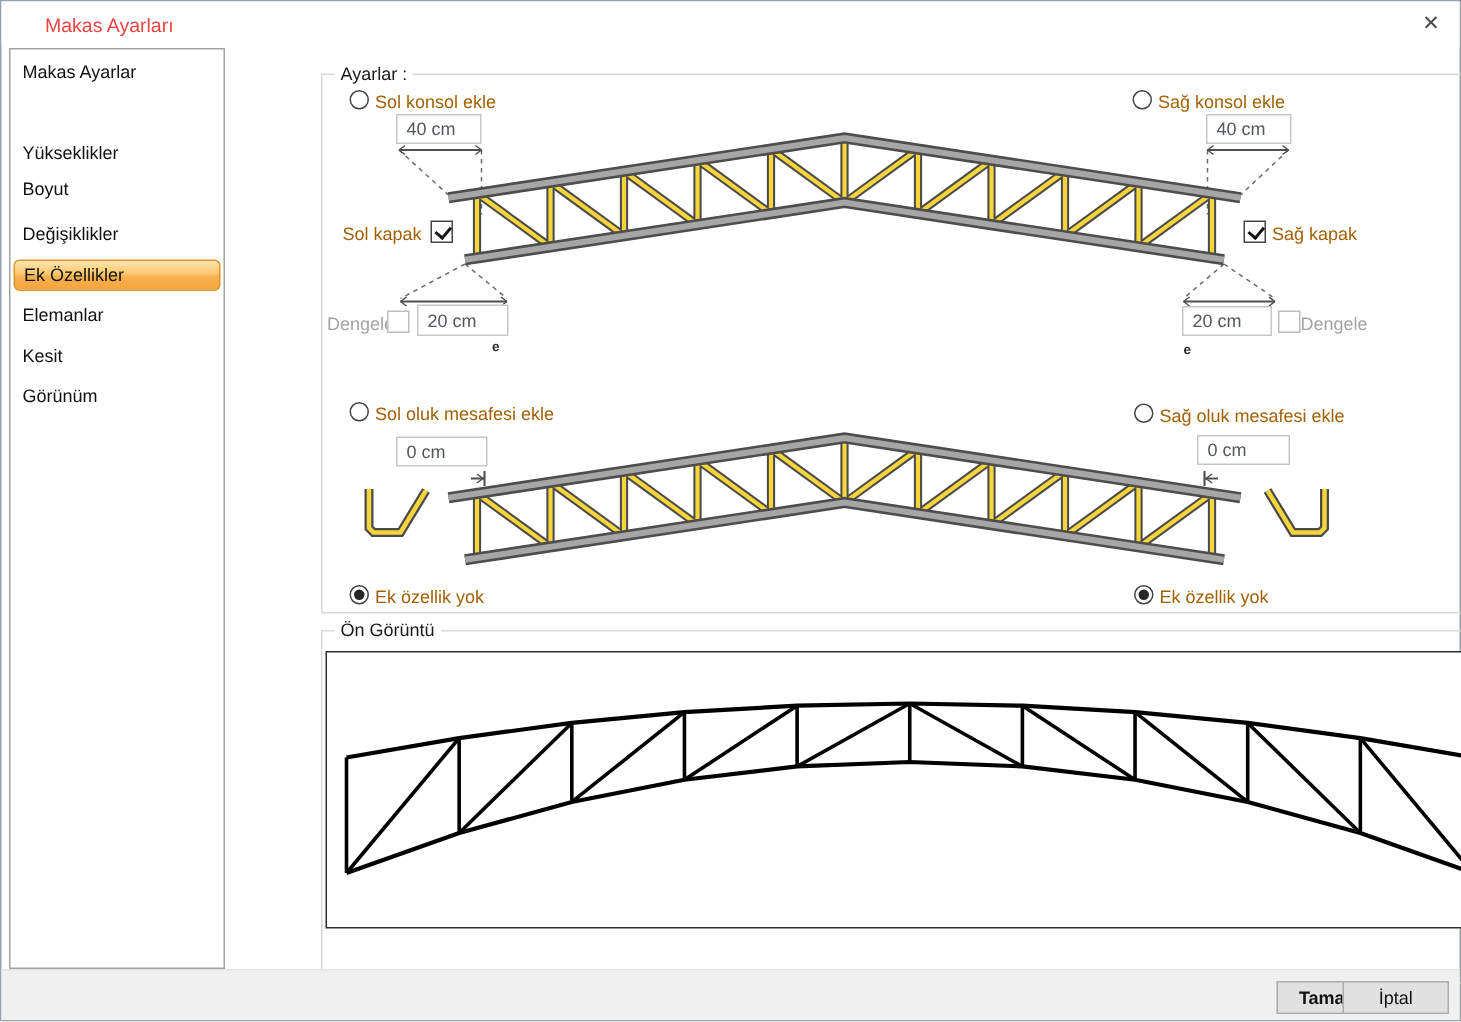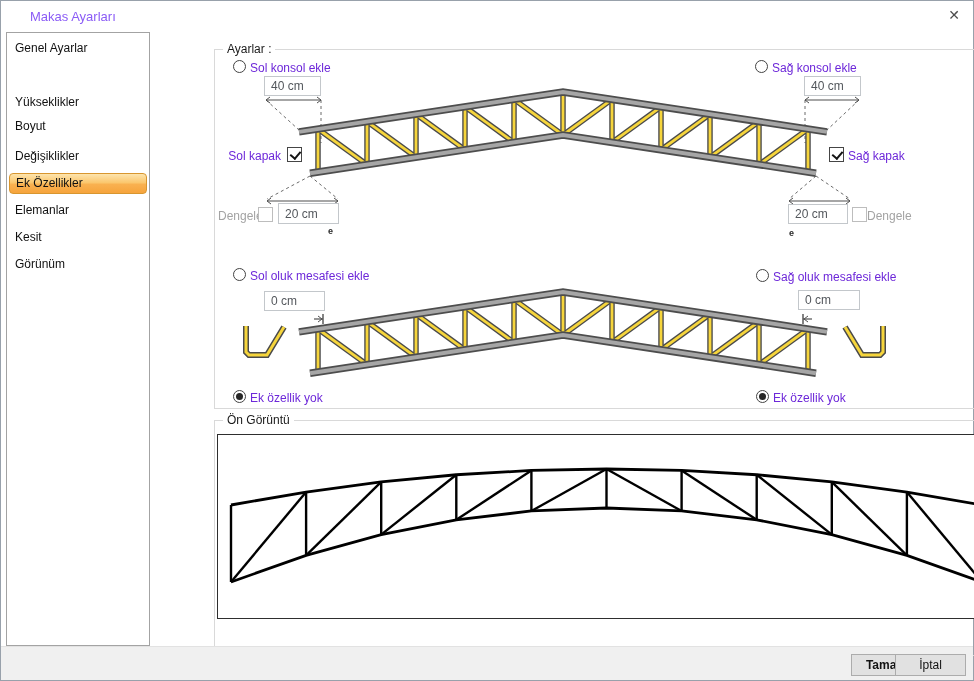--- a/index.html
+++ b/index.html
@@ -7,21 +7,21 @@
   body {
     font-family:"Liberation Sans", sans-serif;
     font-size:12px; color:#1d1d1d; background:#fff;
     position:relative; overflow:hidden;
   }
   #dialog { position:absolute; inset:0; width:974px; height:681px;
     border:1px solid #98a1ab; background:#fff; }
 
   
   .titlebar { position:absolute; left:0; top:0; width:100%; height:30px; background:#fff; }
-  .title { position:absolute; left:29px; top:8px; font-size:13px; color:#8b5cf6; }
+  .title { position:absolute; left:29px; top:8px; font-size:13px; color:#ef4444; }
   .close-btn { position:absolute; right:2px; top:1px; width:34px; height:26px;
     text-align:center; line-height:26px; font-size:14px; color:#4c4c4c; cursor:pointer; }
 
   
   .sidebar { position:absolute; left:5px; top:31px; width:144px; height:614px;
     border:1px solid #a3a3a3; background:#fff; }
   .side-item { position:absolute; left:8px; width:138px; height:21px;
     line-height:21px; padding-left:6px; color:#111; cursor:default; white-space:nowrap; }
   .side-item.selected {
     background:linear-gradient(180deg,#fde4ad 0%,#fbc76e 45%,#f9b150 55%,#f6a43c 100%);
@@ -36,21 +36,21 @@
   .radio-row, .check-row { position:absolute; height:15px; cursor:pointer; }
   .radio { position:absolute; width:13px; height:13px; border:1px solid #434343;
     border-radius:50%; background:#fff; }
   .radio.checked::after { content:''; position:absolute; left:2px; top:2px;
     width:7px; height:7px; border-radius:50%; background:#262626; }
   .checkbox { position:absolute; width:15px; height:15px; border:1px solid #454545; background:#fff; }
   .checkbox.checked::after { content:''; position:absolute; left:4px; top:1px;
     width:5px; height:8px; border:solid #141414; border-width:0 2px 2px 0;
     transform:rotate(40deg); }
   .checkbox.disabled { border-color:#bdbdbd; }
-  .ctl-label { position:absolute; white-space:nowrap; color:#6d28d9; }
+  .ctl-label { position:absolute; white-space:nowrap; color:#a16207; }
   .ctl-label.disabled { color:#a3a3a3; }
   .dim-input { position:absolute; border:1px solid #c3c7cb; background:#fff;
     font-family:"Liberation Sans", sans-serif; font-size:12px; color:#53575c;
     padding-left:6px; z-index:3; }
   .e-label { position:absolute; font-size:9px; font-weight:bold; color:#2b2b2b; z-index:3; }
 
   svg.diagram { position:absolute; pointer-events:none; z-index:1; }
   .preview-box { position:absolute; left:2px; top:13px; width:779px; height:185px;
     border:1px solid #2e2e2e; background:#fff; }
   .preview-box svg { display:block; }
@@ -69,21 +69,21 @@
 <div id="dialog">
 
   <div class="titlebar">
     <div class="title">Makas Ayarları</div>
     <div class="close-btn">
       <span>✕</span>
     </div>
   </div>
 
   <div class="sidebar"></div>
-  <div class="side-item" style="top:37px">Genel Ayarlar</div>
+  <div class="side-item" style="top:37px">Makas Ayarlar</div>
   <div class="side-item" style="top:91px">Yükseklikler</div>
   <div class="side-item" style="top:115px">Boyut</div>
   <div class="side-item" style="top:145px">Değişiklikler</div>
   <div class="side-item selected" style="top:172px">Ek Özellikler</div>
   <div class="side-item" style="top:226px">Kesit</div>
   <div class="side-item" style="top:199px">Elemanlar</div>
   <div class="side-item" style="top:253px">Görünüm</div>
 
   <div class="groupbox" style="left:170px;top:48px;width:792px;height:360px">
     <span class="gb-label">Ayarlar :</span>

